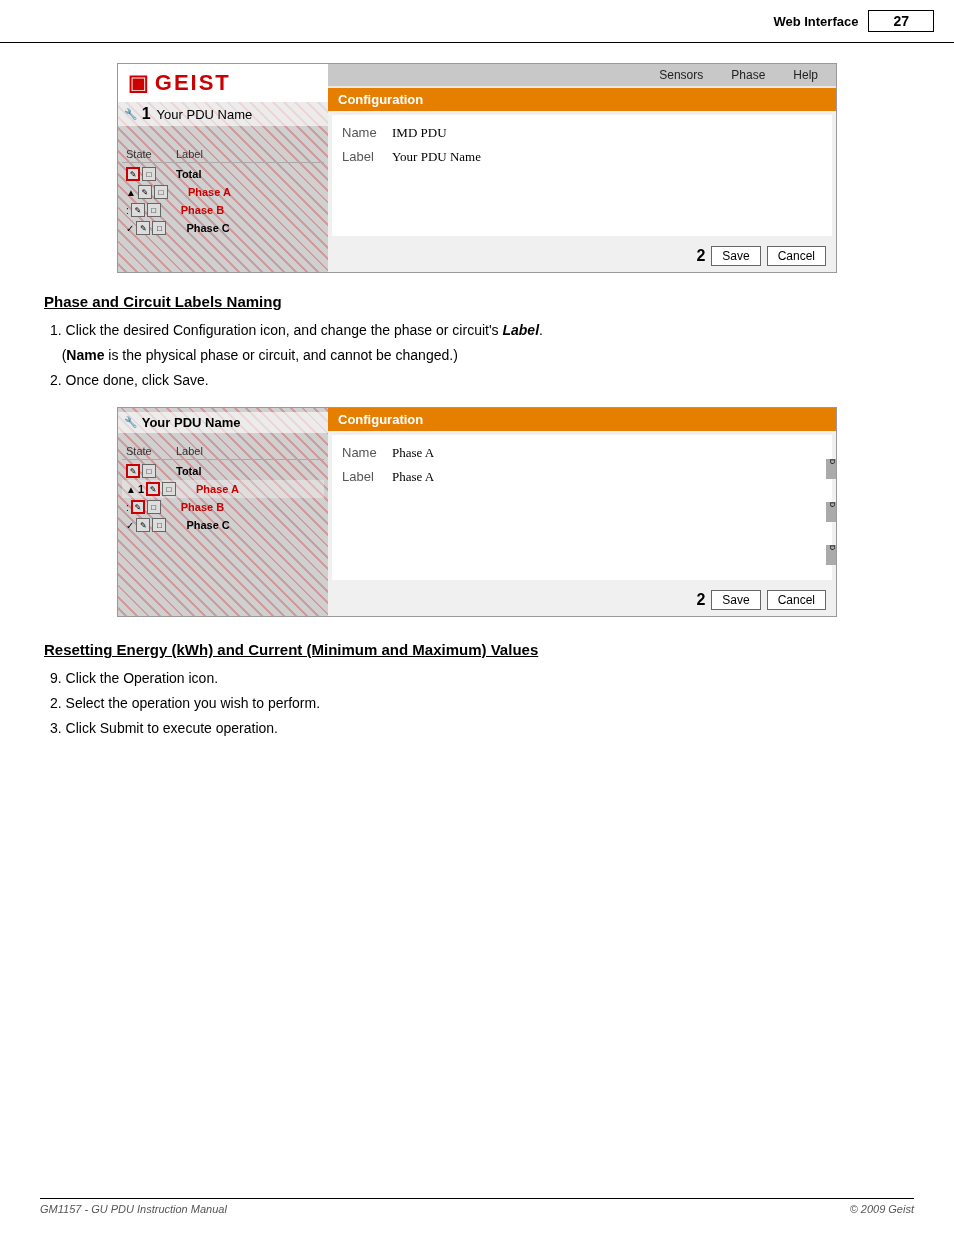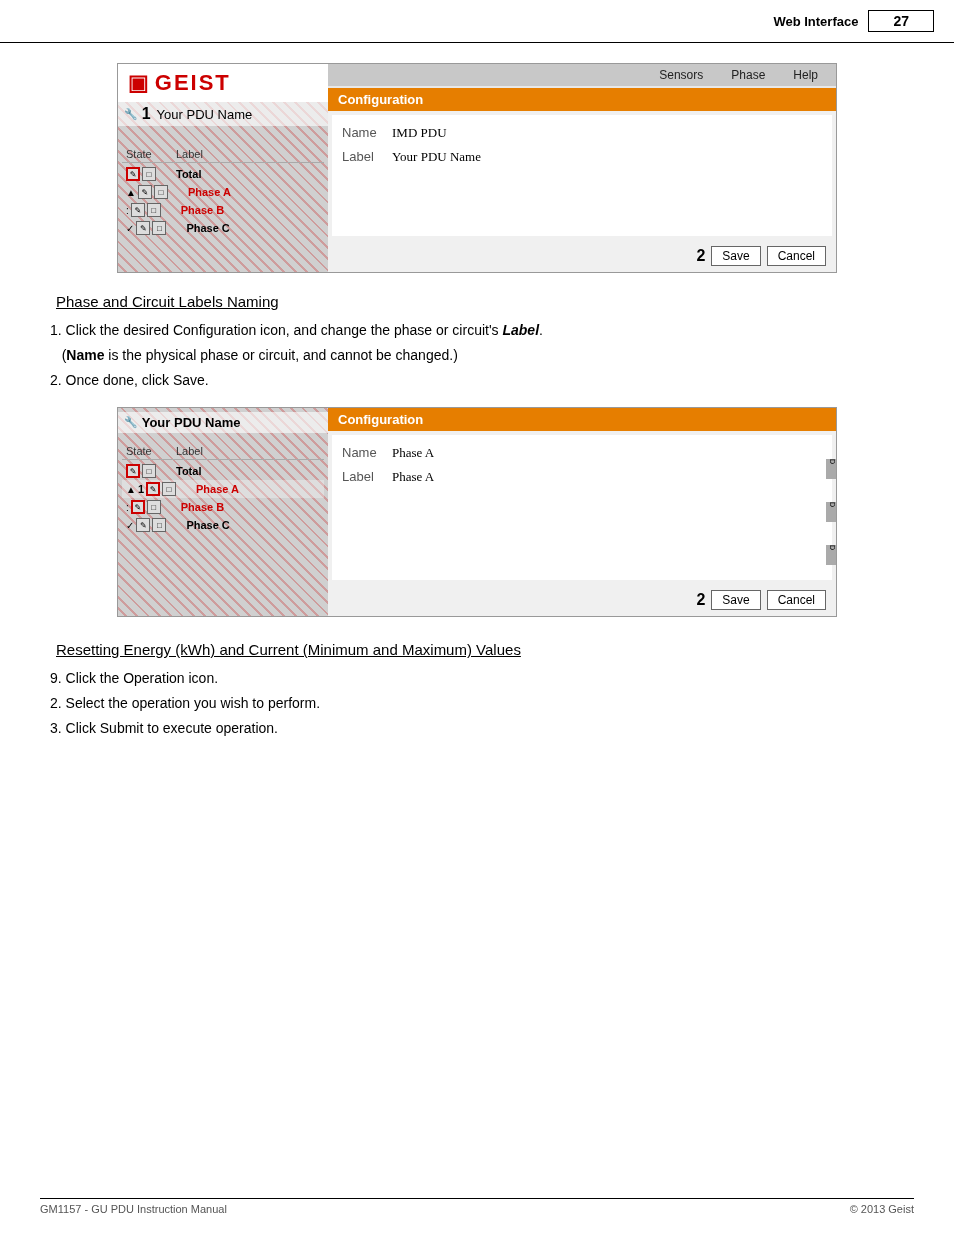--- a/index.html
+++ b/index.html
@@ -200,23 +200,23 @@
       background: #fff;
       border: 1px solid #666;
       padding: 2px 10px;
       font-size: 12px;
       cursor: pointer;
     }
 
     
     .section-heading {
       font-size: 15px;
-      font-weight: normal;
+      font-weight: bold;
       text-decoration: underline;
-      margin: 20px 0 10px 16px;
+      margin: 20px 0 10px 4px;
     }
 
     
     .instruction-list {
       list-style: none;
       padding-left: 10px;
     }
     .instruction-list li {
       margin-bottom: 4px;
       font-size: 14px;
@@ -228,20 +228,21 @@
       position: absolute;
       bottom: 20px;
       left: 40px;
       right: 40px;
       border-top: 1px solid #000;
       display: flex;
       justify-content: space-between;
       padding-top: 4px;
       font-size: 11px;
       color: #555;
+      font-style: italic;
     }
 
     
     .pdu-row.highlighted .col-name {
       color: #cc0000;
     }
 
     
     .config-panel-with-right-labels {
       flex: 1;
@@ -484,14 +485,14 @@
   <ol class="instruction-list">
     <li>9. Click the Operation icon.</li>
     <li>2. Select the operation you wish to perform.</li>
     <li>3. Click Submit to execute operation.</li>
   </ol>
 
 </div>
 
 <div class="page-footer">
   <span>GM1157 - GU PDU Instruction Manual</span>
-  <span>© 2013 Geist</span>
+  <span>© 2009 Geist</span>
 </div>
 
 </body></html>

